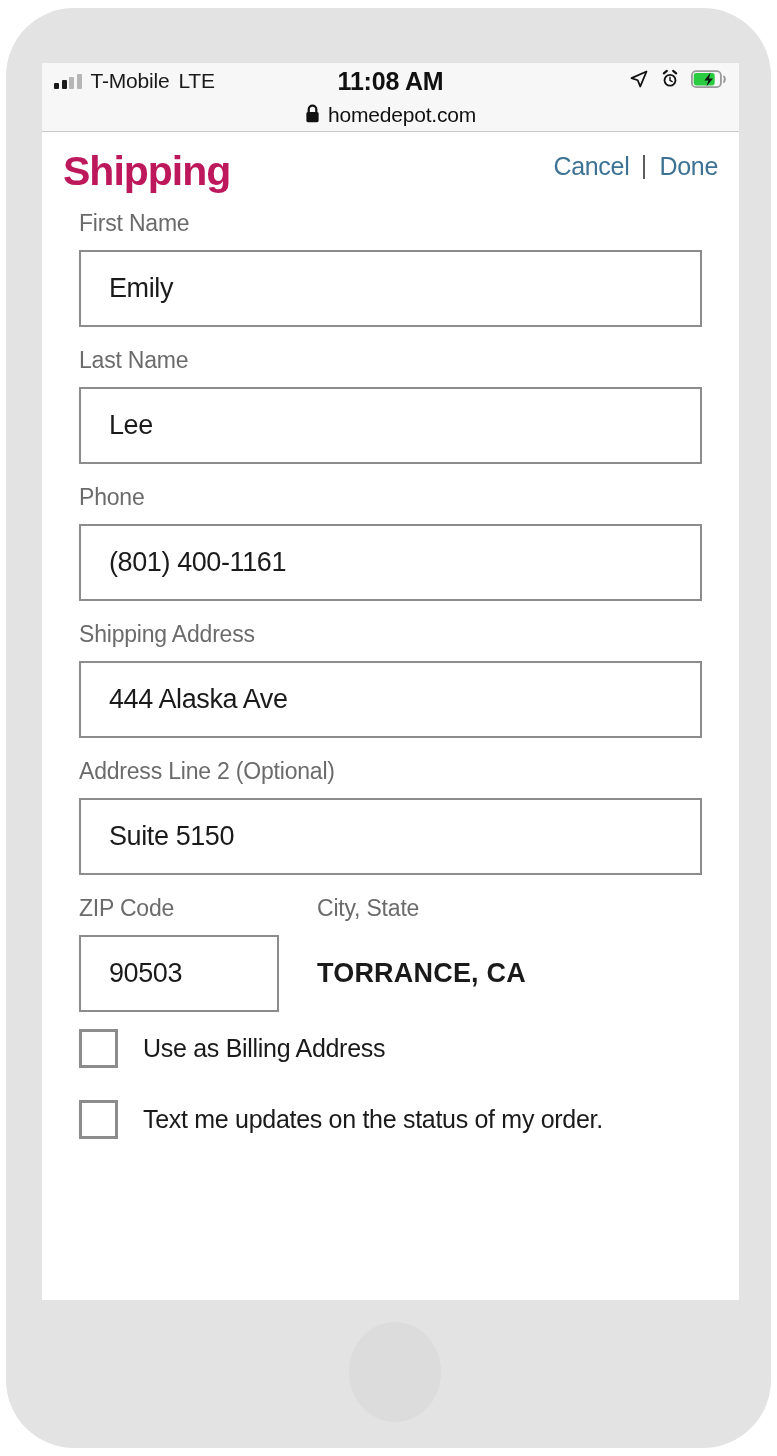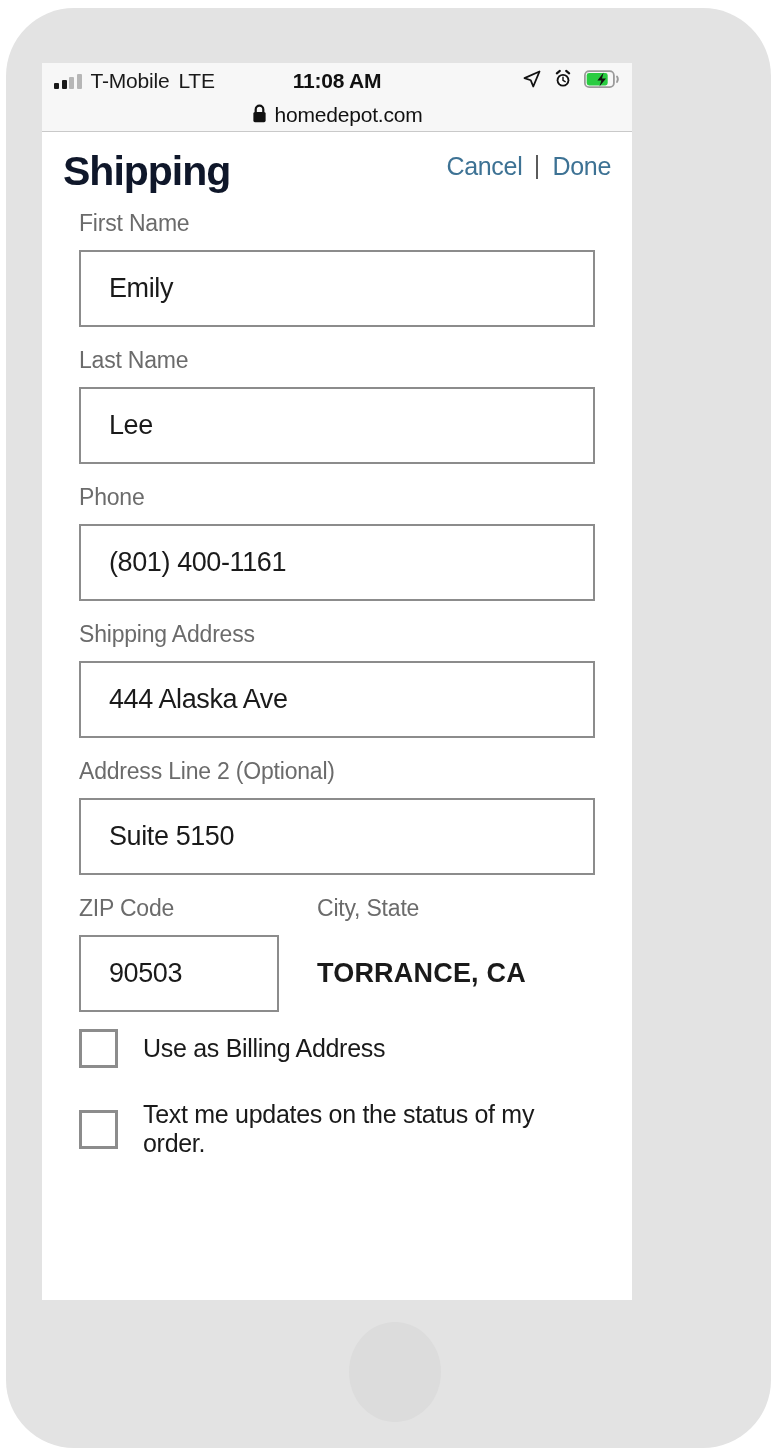--- a/index.html
+++ b/index.html
@@ -31,21 +31,21 @@
     height: 100px;
     border-radius: 50%;
     background: #dcdcdc;
   }
 
   
   #screen {
     position: absolute;
     left: 36px;
     top: 55px;
-    width: 590px;
+    width: 697px;
     height: 1237px;
     background: #ffffff;
     overflow: hidden;
   }
 
   
   #status-bar {
     position: relative;
     height: 36px;
     background: #f7f7f7;
@@ -76,21 +76,21 @@
   .sb-text {
     font-size: 21px;
     color: #1a1a1a;
     letter-spacing: -0.2px;
   }
 
   #status-time {
     position: absolute;
     left: 0; right: 0;
     text-align: center;
-    font-size: 21px;
+    font-size: 25px;
     font-weight: bold;
     color: #111111;
     letter-spacing: -0.2px;
   }
 
   .sb-right {
     position: absolute;
     right: 12px;
     display: flex;
     align-items: center;
@@ -118,21 +118,21 @@
     position: relative;
     height: 78px;
     padding: 0 21px;
   }
   #page-title {
     position: absolute;
     left: 21px;
     top: 16px;
     font-size: 41px;
     font-weight: bold;
-    color: #0f172a;
+    color: #be185d;
     letter-spacing: -1px;
   }
   #header-actions {
     position: absolute;
     right: 21px;
     top: 20px;
     display: flex;
     align-items: center;
     gap: 14px;
   }

